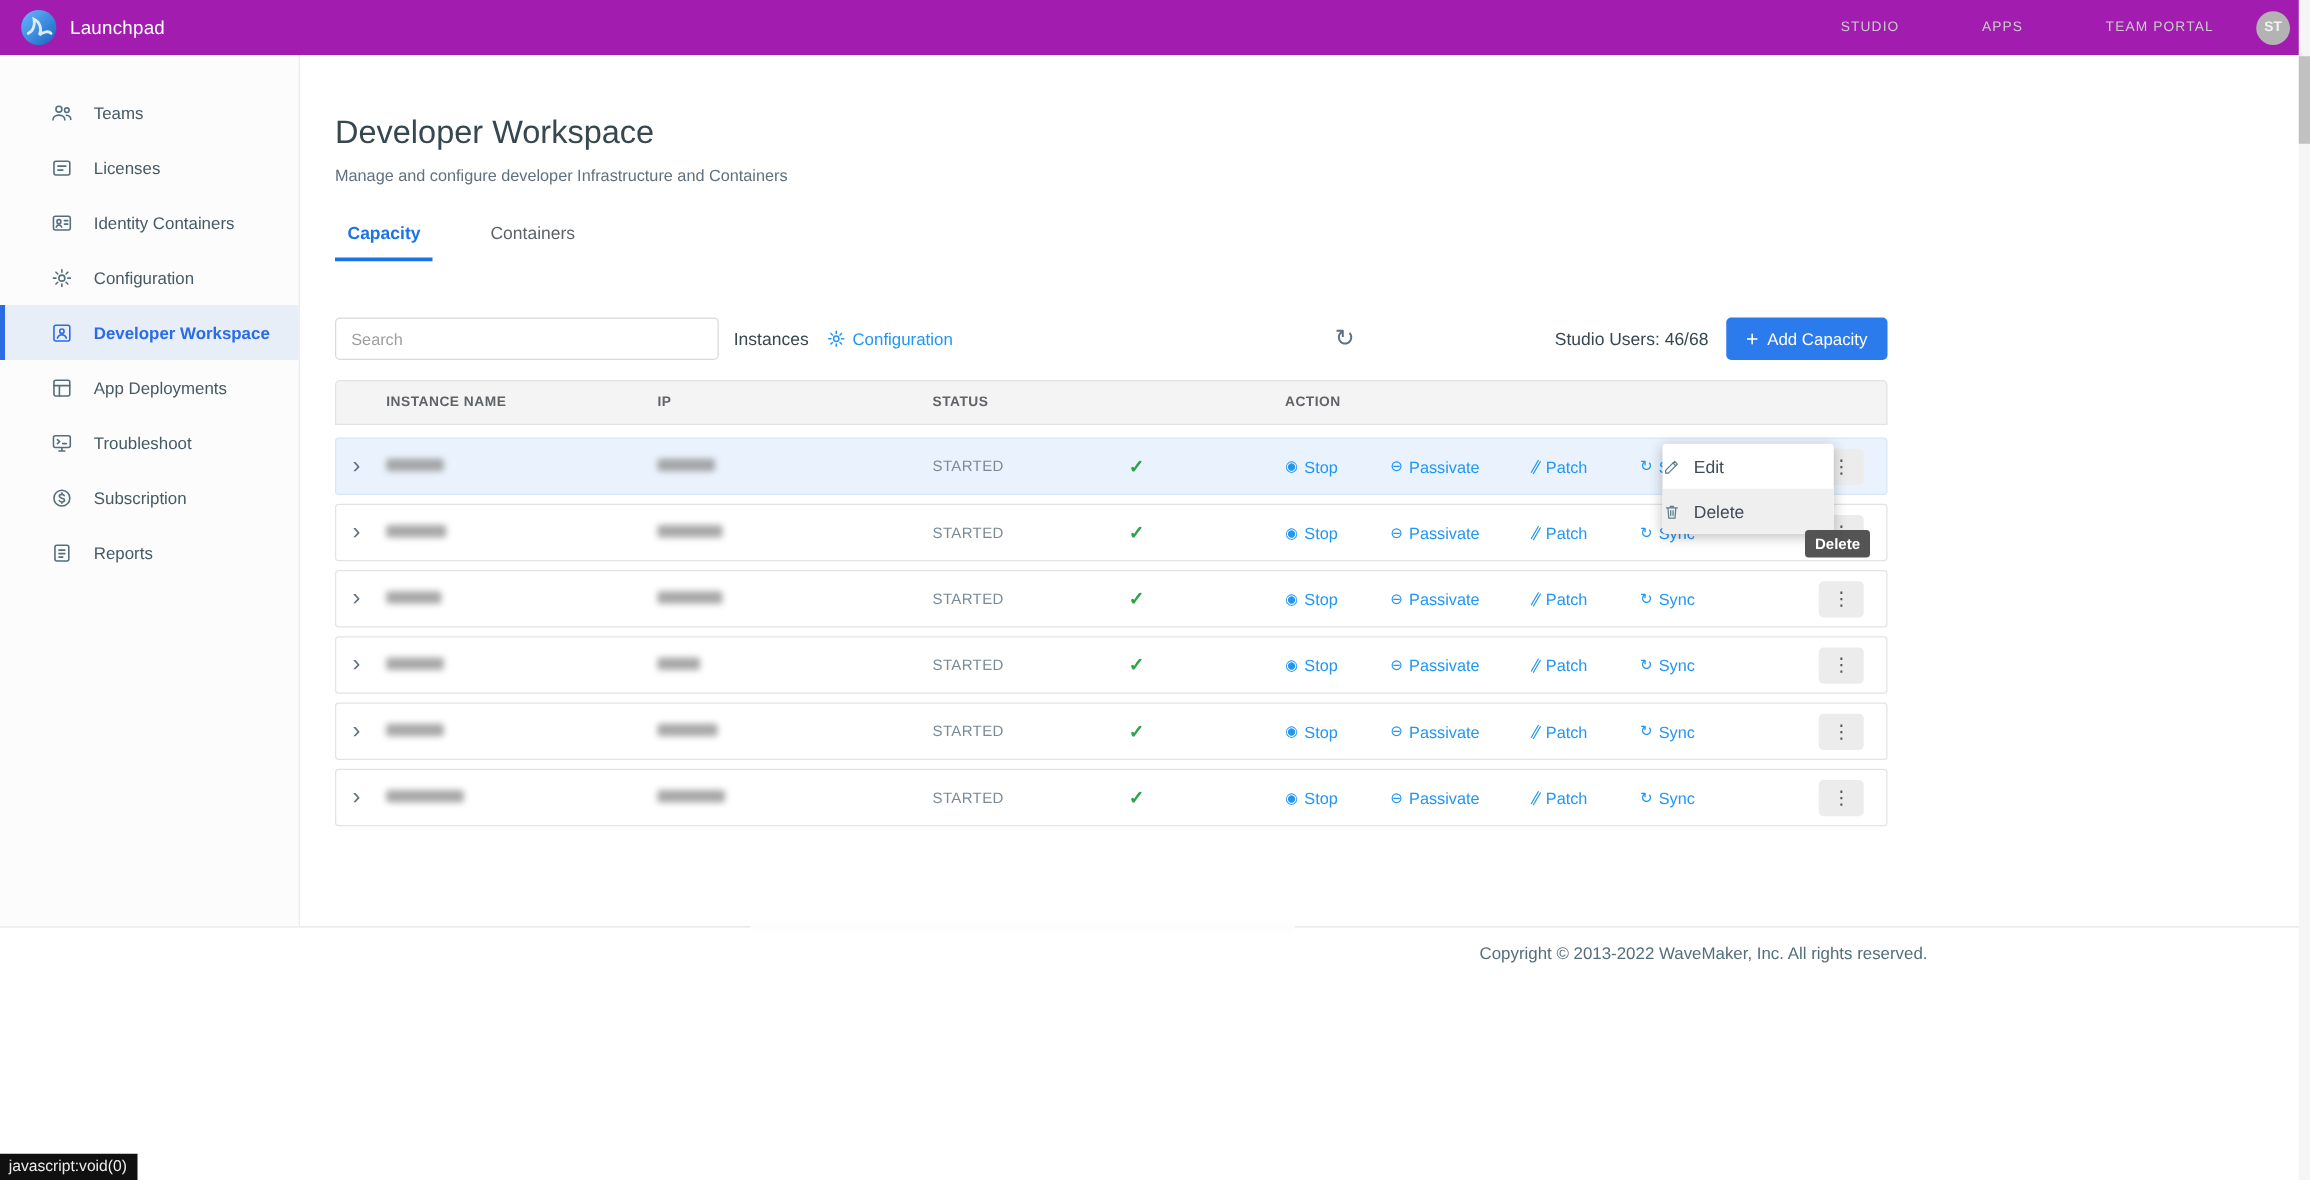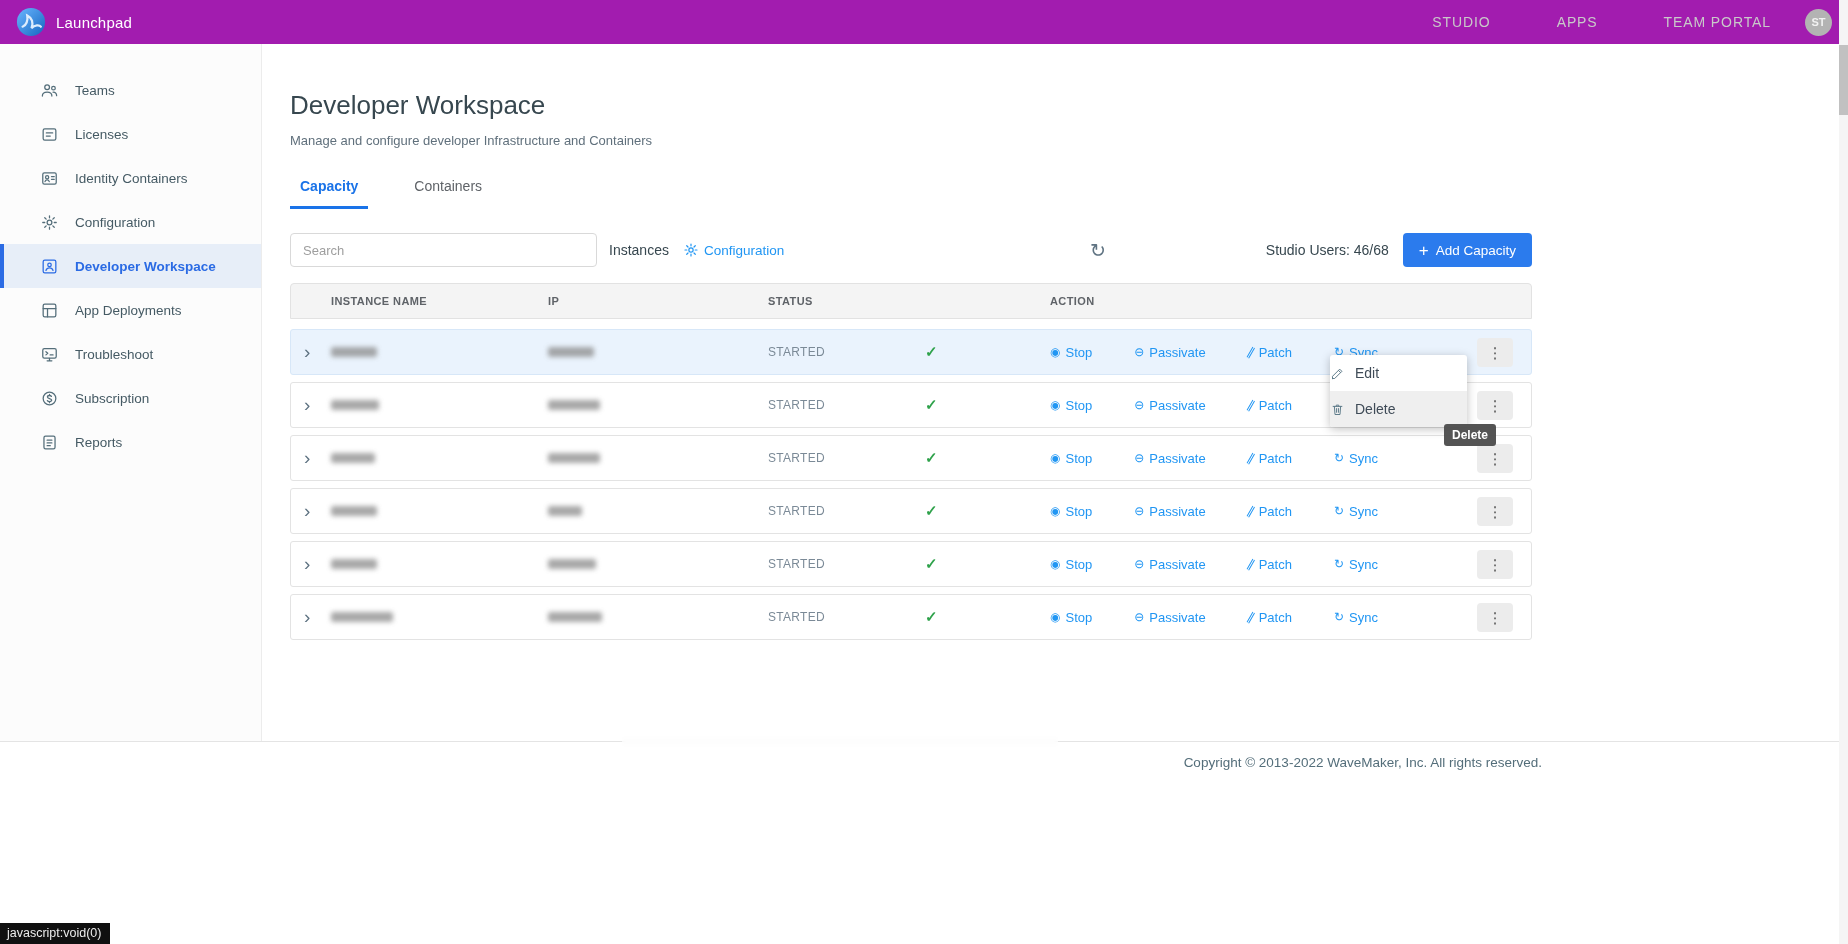--- a/index.html
+++ b/index.html
@@ -5,46 +5,46 @@
   * { margin:0; padding:0; box-sizing:border-box; }
   html,body { width:1848px; height:944px; overflow:hidden; }
   body { font-family:"Liberation Sans", sans-serif; background:#fff; color:#333; }
   .app { position:relative; width:1848px; height:944px; overflow:hidden; }
 
   
   .topnav { height:44px; background:#a21caf; display:flex; align-items:center; padding:0 16px; }
   .brand { display:flex; align-items:center; gap:10px; }
   .brand-name { color:#fff; font-size:15px; letter-spacing:.2px; }
   .nav-right { margin-left:auto; display:flex; align-items:center; gap:34px; }
-  .nav-link { color:#c9c9c9; font-size:14px; letter-spacing:.9px; cursor:pointer; text-decoration:none;padding-left:32px; }
+  .nav-link { color:#c9c9c9; font-size:11px; letter-spacing:.9px; cursor:pointer; text-decoration:none;padding-left:32px; }
   .avatar { width:27px; height:27px; border-radius:50%; background:#b3b3b3; color:#f2f2f2;
             font-size:11px; font-weight:bold; display:flex; align-items:center; justify-content:center;text-align:center; }
 
   
   .body-row { display:flex; height:697px; }
-  .sidebar { width:262px; background:#fcfcfc; border-right:1px solid #ececec; padding-top:24px; flex:none; }
+  .sidebar { width:240px; background:#fcfcfc; border-right:1px solid #ececec; padding-top:24px; flex:none; }
   .side-item { height:44px; display:flex; align-items:center; gap:16px; padding-left:36px;
                font-size:13.5px; color:#455a64; cursor:pointer; border-left:4px solid transparent; }
   .side-item .sicon { width:19px; height:19px; color:#546e7a; flex:none; display:flex; align-items:center; }
   .side-item.active { background:#e7eef8; border-left-color:#2b6be4; color:#2b6be4; font-weight:bold; }
   .side-item.active .sicon { color:#2b6be4; }
   .sicon svg { width:19px; height:19px; stroke:currentColor; fill:none; stroke-width:1.6; stroke-linecap:round; stroke-linejoin:round; }
 
   .main { flex:1; padding:46px 0 0 28px; }
 
   .page-title { font-size:26px; font-weight:500; color:#37474f; }
   .page-subtitle { margin-top:12px; font-size:13px; color:#60707c; }
 
   
   .tabs { margin-top:22px; display:flex; gap:36px; }
   .tab { font-size:14px; padding:8px 10px 12px 10px; color:#5f6368; cursor:pointer; border-bottom:3px solid transparent; }
   .tab.active { color:#1a73e8; border-bottom-color:#1a73e8; font-weight:bold; }
 
   
-  .toolbar { margin-top:24px; display:flex; align-items:center; width:1242px; }
+  .toolbar { margin-top:45px; display:flex; align-items:center; width:1242px; }
   .search-input { width:307px; height:34px; border:1px solid #d9d9d9; border-radius:4px; padding:0 12px;
                   font-size:13px; color:#333; outline:none; font-family:"Liberation Sans", sans-serif; }
   .search-input::placeholder { color:#9e9e9e; }
   .instances-label { margin-left:12px; font-size:14px; color:#37474f; }
   .config-link { margin-left:14px; display:flex; align-items:center; gap:5px; color:#2196f3; font-size:13.5px;
                  cursor:pointer; text-decoration:none; }
   .config-link svg { width:16px; height:16px; stroke:#2196f3; fill:none; stroke-width:1.8; stroke-linecap:round; }
   .refresh-btn { margin-left:auto; background:none; border:none; color:#5f7382; font-size:19px; cursor:pointer; line-height:1; }
   .studio-users { margin-left:160px; font-size:14px; color:#37474f; }
   .add-capacity { margin-left:14px; height:34px; padding:0 16px; background:#2b7bed; border:none; border-radius:4px;

